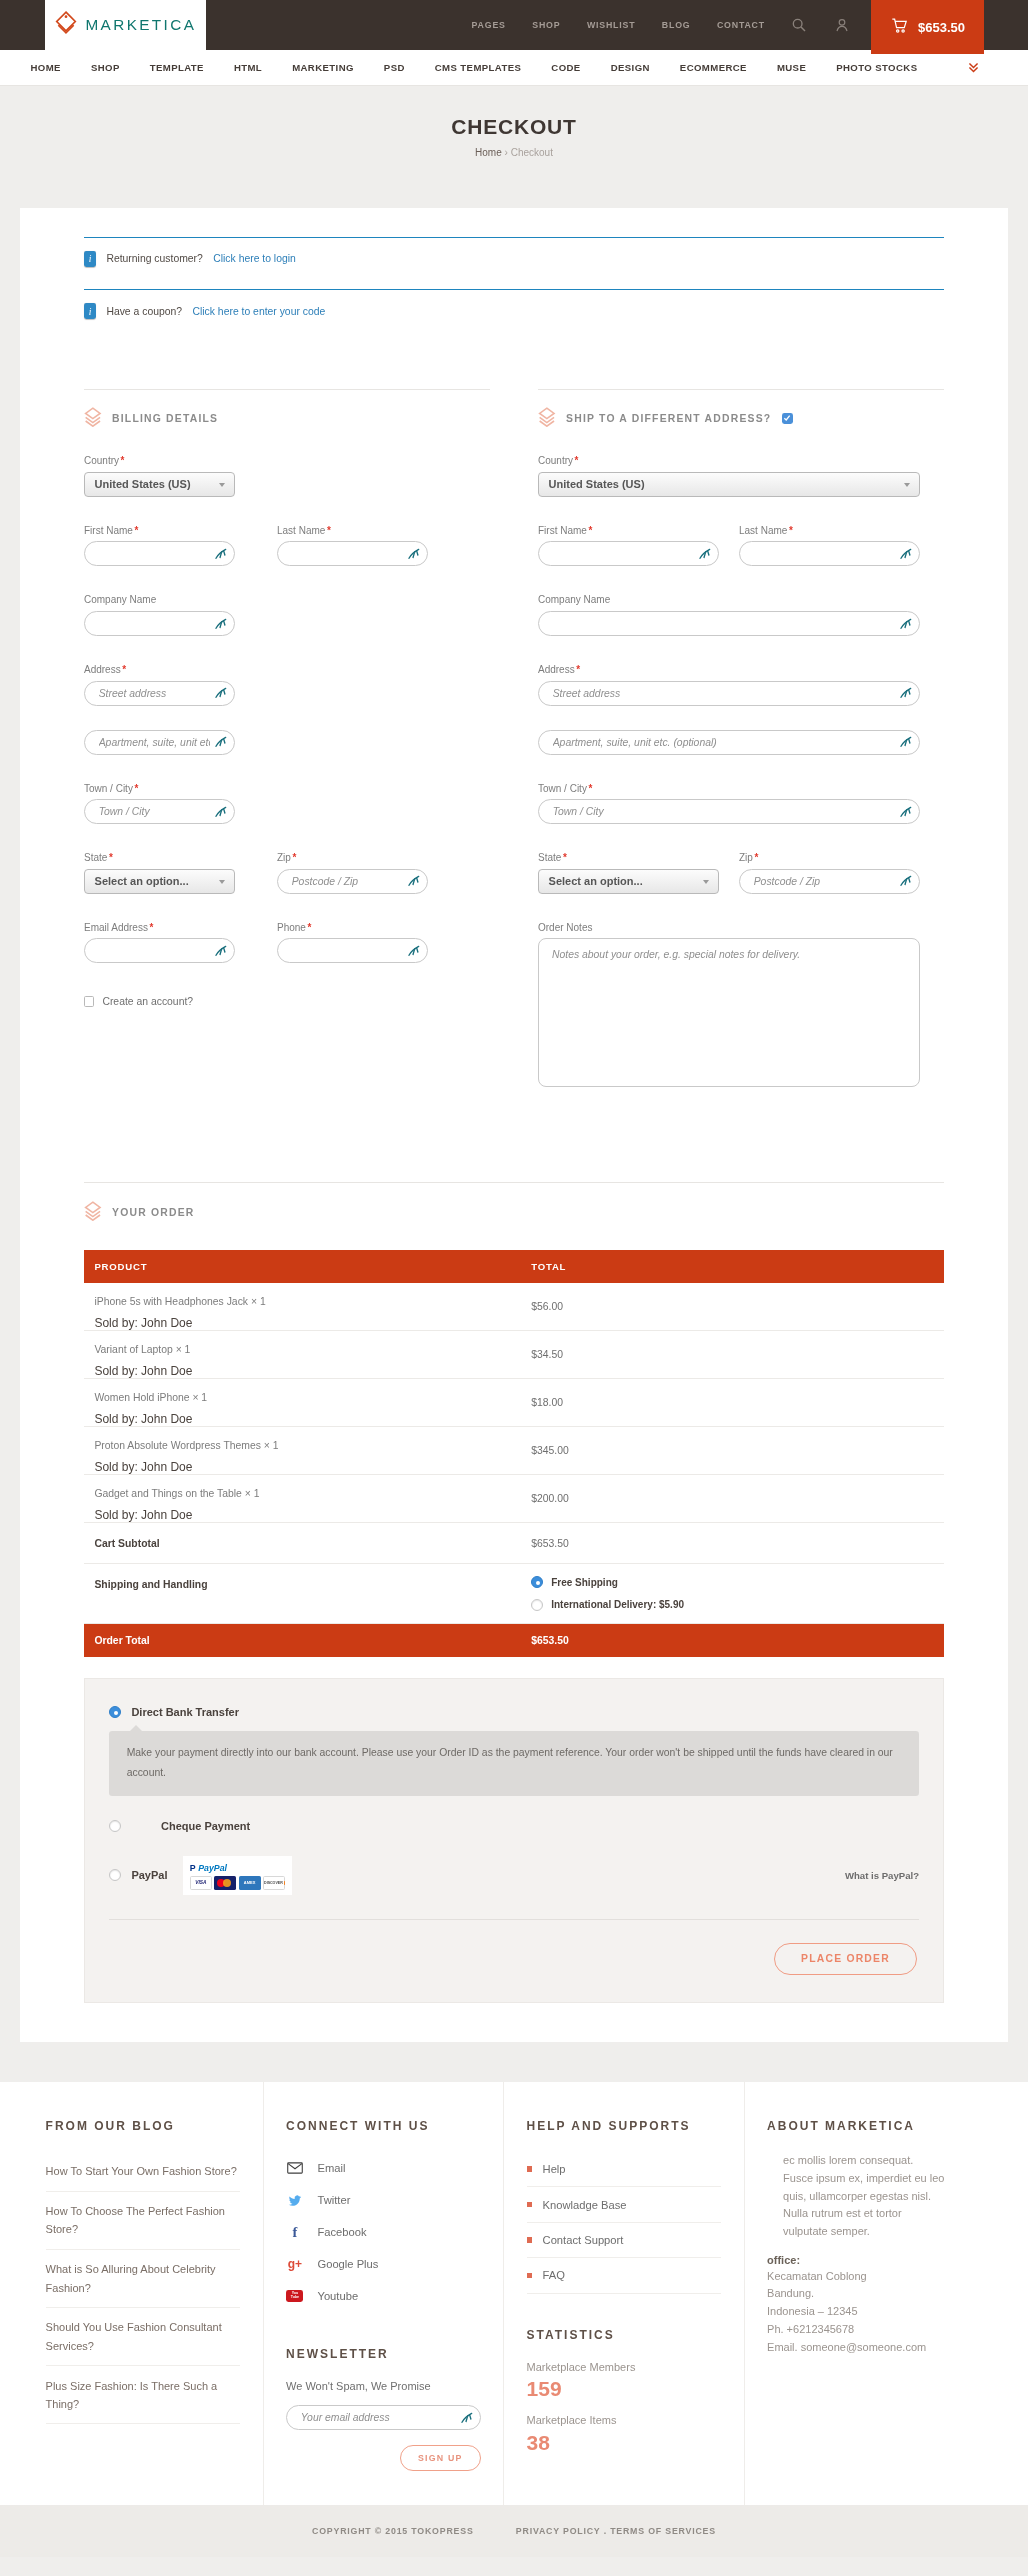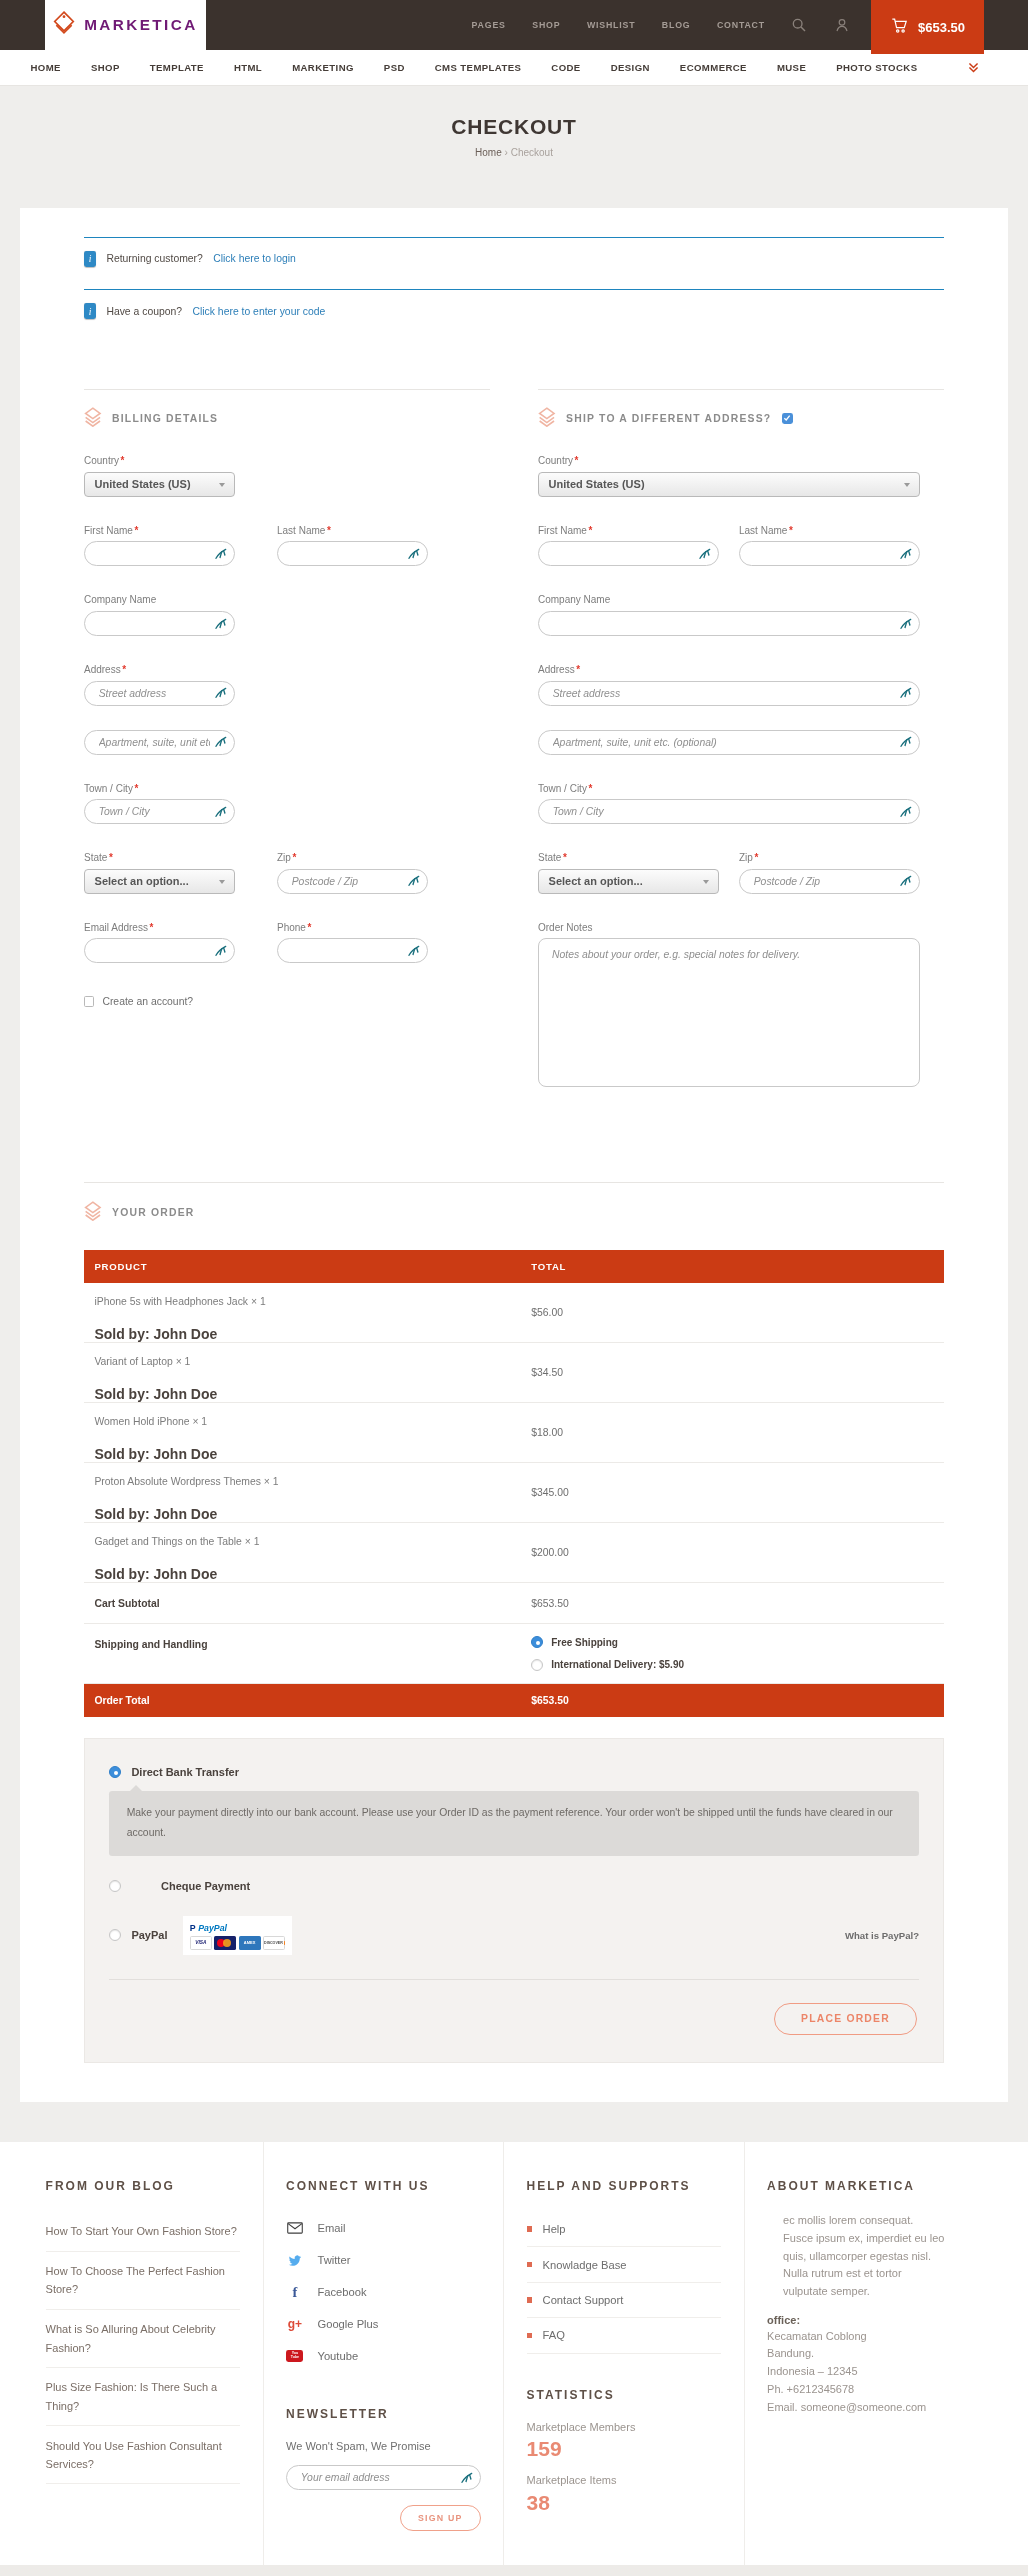--- a/index.html
+++ b/index.html
@@ -3,21 +3,21 @@
 <meta charset="utf-8">
 <style>
   * { box-sizing: border-box; }
   html,body { margin:0; padding:0; }
   body { width:1028px; background:#efeeec; font-family:"Liberation Sans", sans-serif; color:#444; }
   a { text-decoration:none; }
 
   
   .topbar { height:50px; background:#3b322d; display:flex; align-items:center; position:relative; }
   .logo-box { width:161px; height:50px; background:#fff; margin-left:45px; display:flex; align-items:center; justify-content:center; gap:8.8px; }
-  .logo-text { font-size:15.3px; font-weight:bold; letter-spacing:2.4px; color:#701a75; }
+  .logo-text { font-size:15.3px; font-weight:normal; letter-spacing:2.4px; color:#0f766e; }
   .topnav { display:flex; align-items:center; gap:26.5px; margin-left:auto; }
   .topnav a { color:#a59c96; font-size:8.8px; font-weight:bold; letter-spacing:0.8px; }
   .tb-icon { width:16px; height:16px; display:block; }
   .cartbox { background:#cb3b14; height:54px; margin-left:21px; margin-right:44px; display:flex; align-items:center; gap:9.6px; padding:0 19px; align-self:flex-start; position:relative; z-index:2; }
   .cart-total { color:#fff; font-size:13px; font-weight:bold; }
 
   
   .mainnav { background:#fff; display:flex; align-items:center; height:36px; padding:0 48px 0 30.5px; border-bottom:0.8px solid #e7e5e2; position:relative; }
   .mainnav a { font-size:9.6px; font-weight:bold; color:#453d38; letter-spacing:0.4px; margin-right:30px; }
   .more-icon { margin-left:auto; display:block; width:13px; height:13px; }
@@ -63,21 +63,21 @@
   
   .order-sec { margin-top:64px; border-top:0.8px solid #e7e5e2; padding-top:17.7px; }
   .table { margin-top:27px; }
   .thead { display:flex; background:#cb3b14; color:#fff; font-size:9.6px; font-weight:bold; letter-spacing:0.8px; }
   .c1 { width:52%; padding-left:10.4px; }
   .c2 { flex:1; }
   .thead .c1, .thead .c2 { padding-top:11.2px; padding-bottom:11.2px; }
   .trow { display:flex; border-bottom:0.8px solid #eceae7; }
   .trow .c1 { padding-top:13px; }
   .p-name { font-size:10.4px; color:#7c7c7c; }
-  .p-sold { font-size:14px; color:#4a423d; font-weight:bold; margin-top:19px; }
+  .p-sold { font-size:12px; color:#4a423d; font-weight:normal; margin-top:9px; }
   .trow .c2 { display:flex; align-items:center; font-size:10.4px; color:#6e6e6e; }
   .sumrow { display:flex; border-bottom:0.8px solid #eceae7; }
   .sumrow .c1 { padding:14.5px 0 14.5px 10.4px; font-size:10.4px; font-weight:bold; color:#4a423d; }
   .sumrow .c2 { display:flex; align-items:center; font-size:10.4px; color:#6e6e6e; }
   .shipopts { display:flex; flex-direction:column; gap:10.4px; padding:12px 0; }
   .radiorow { display:flex; align-items:center; gap:8px; font-size:10px; font-weight:bold; color:#4a423d; }
   .radio-on { width:12px; height:12px; border-radius:50%; background:#3c8edb; border:0.8px solid #2f7fc9; position:relative; flex:none; }
   .radio-on::after { content:''; position:absolute; left:4px; top:4px; width:4px; height:4px; border-radius:50%; background:#fff; }
   .radio-off { width:12px; height:12px; border-radius:50%; background:#fff; border:0.8px solid #c6c6c6; box-shadow:inset 0 0.8px 1.6px rgba(0,0,0,.12); flex:none; }
   .totalbar { display:flex; background:#cb3b14; color:#fff; font-weight:bold; font-size:10.4px; }
@@ -584,22 +584,22 @@
 </div>
 
 <div class="footer">
   <div class="footer-inner">
 
     <div class="fcolumn">
       <div class="fhead">FROM OUR BLOG</div>
       <a href="#" class="blog-item">How To Start Your Own Fashion Store?</a>
       <a href="#" class="blog-item">How To Choose The Perfect Fashion Store?</a>
       <a href="#" class="blog-item">What is So Alluring About Celebrity Fashion?</a>
+      <a href="#" class="blog-item">Should You Use Fashion Consultant Services?</a>
       <a href="#" class="blog-item">Plus Size Fashion: Is There Such a Thing?</a>
-      <a href="#" class="blog-item">Should You Use Fashion Consultant Services?</a>
     </div>
 
     <div class="fcolumn">
       <div class="fhead">CONNECT WITH US</div>
       <a href="#" class="soc-row">
         <span class="soc-ic">
           <svg viewBox="0 0 22 16" width="16" height="12" fill="none" stroke="#3f3f3f" stroke-width="1.5">
               <rect x="1" y="1" width="20" height="14" rx="1"></rect>
               <path d="M1.5 2 L11 9 L20.5 2"></path>
             </svg>

